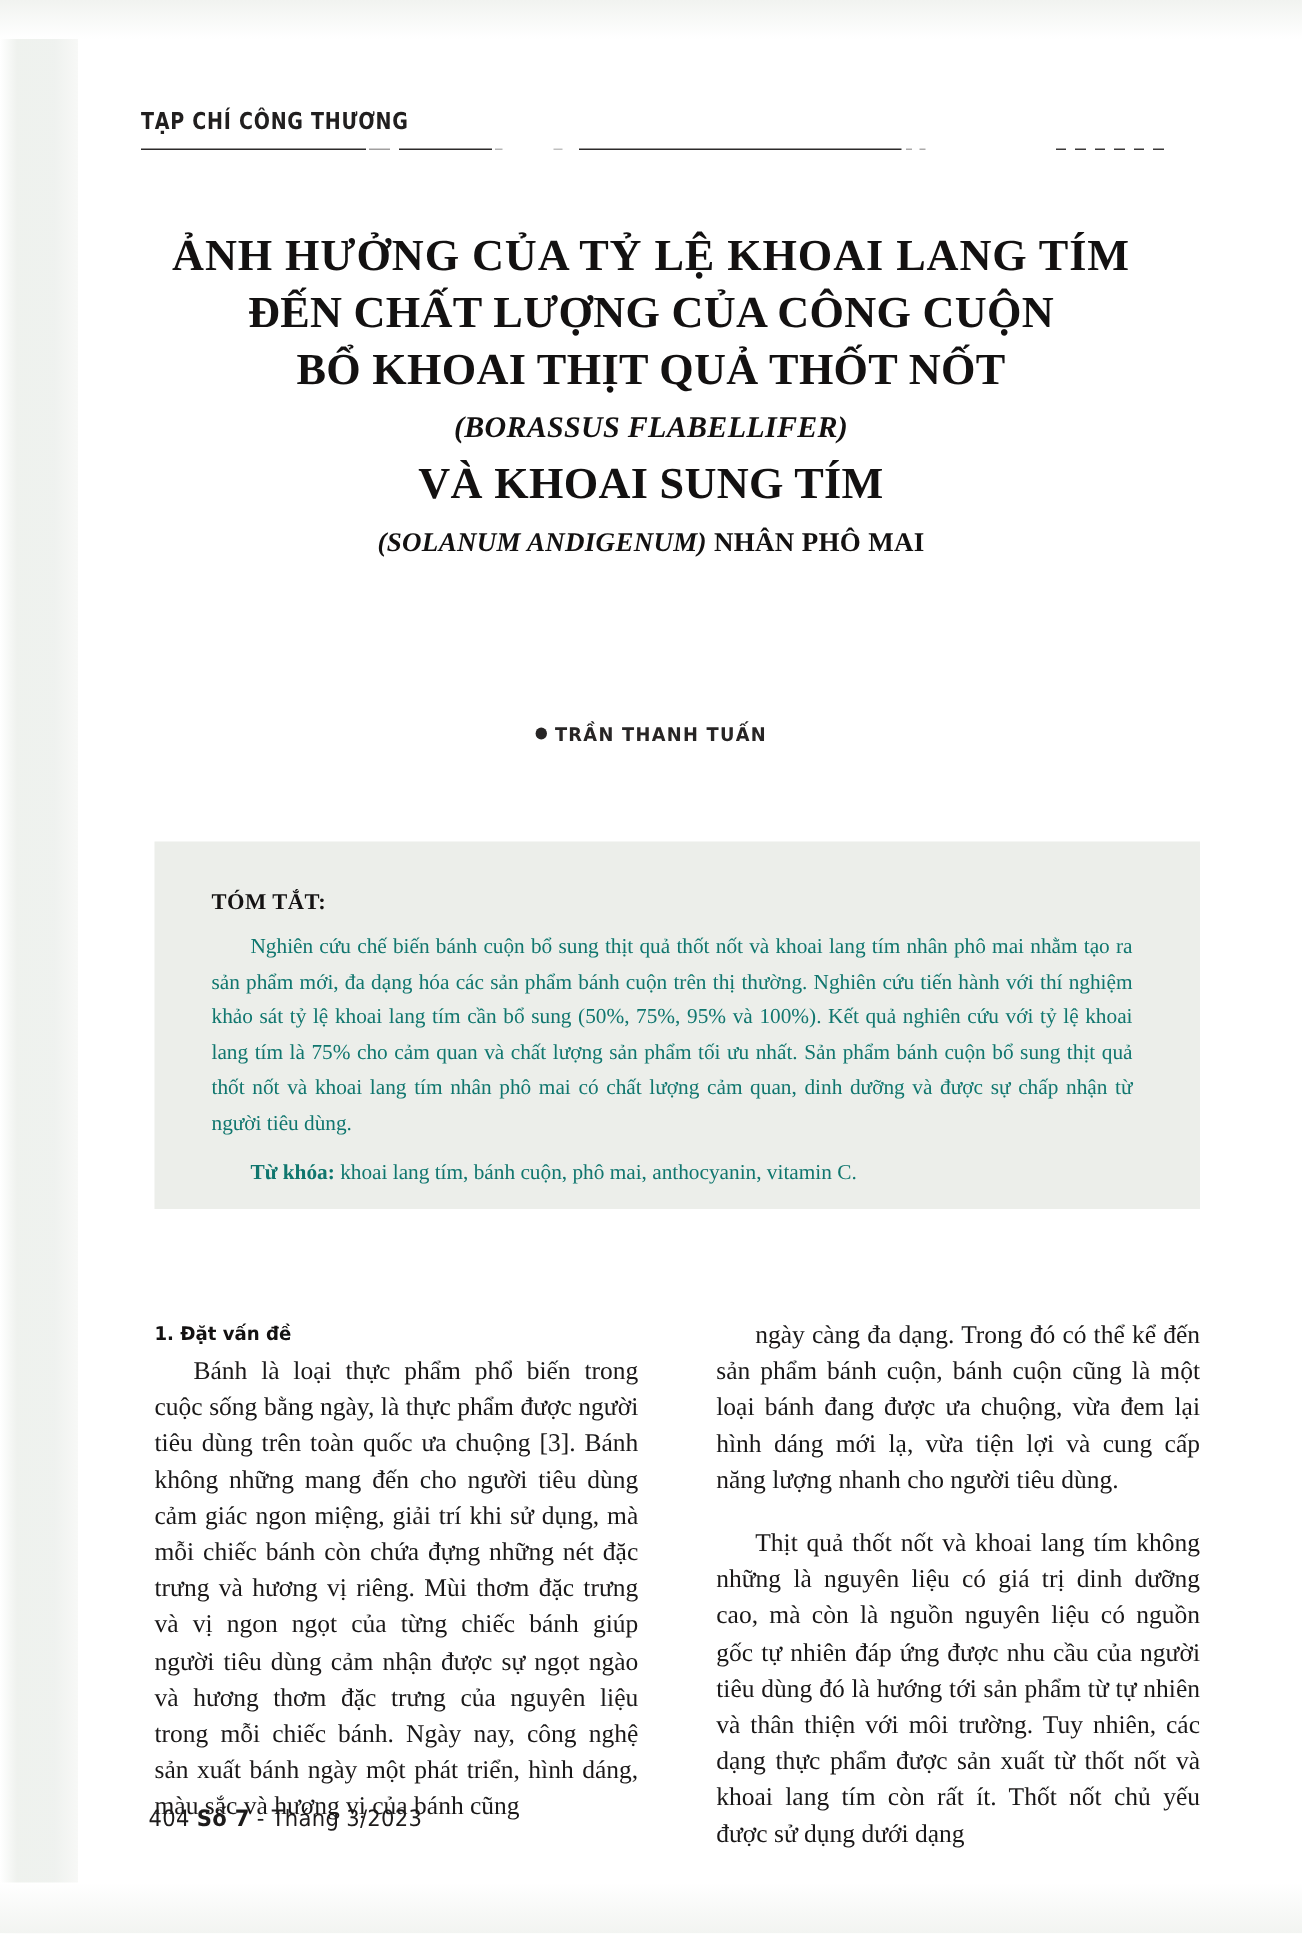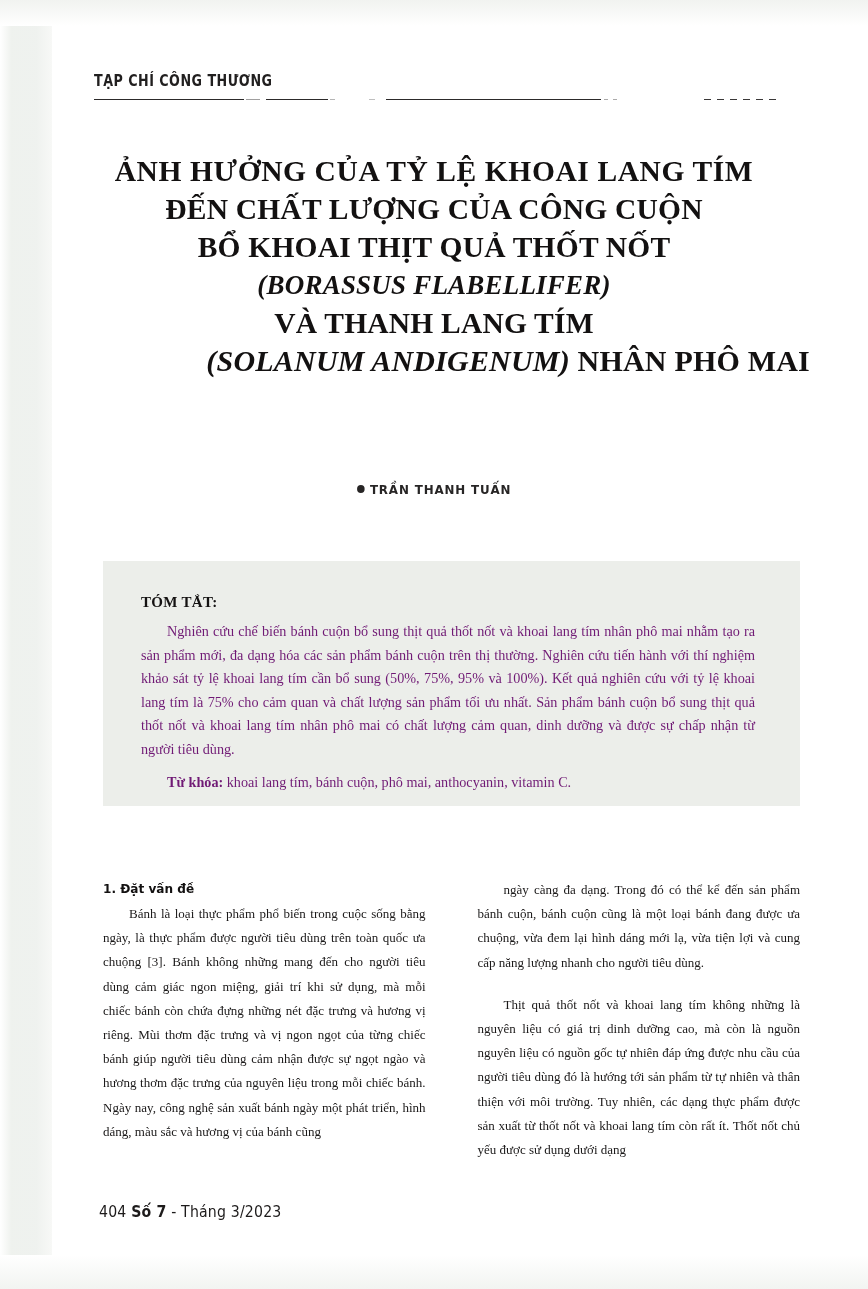--- a/index.html
+++ b/index.html
@@ -100,25 +100,24 @@
     font-family: "Liberation Serif", "DejaVu Serif", serif;
     font-weight: 700;
     font-size: 29.5px;
     line-height: 38px;
     letter-spacing: 0.2px;
     white-space: nowrap;
   }
   .title-line.l1 { letter-spacing: 0.6px; }
   .title-line.ital {
     font-style: italic;
-    font-size: 27px;
+    font-size: 20px;
   }
   .title-line.mix {
-    font-size: 30px;
-    text-align: right;
+    font-size: 18px;
   }
   .title-line .it { font-style: italic; }
 
   
   #author {
     position: absolute;
     left: 58px; top: 482px;
     width: 752px;
     text-align: center;
     font-family: "DejaVu Sans", sans-serif;
@@ -153,21 +152,21 @@
     font-weight: 700;
     font-size: 15px;
     letter-spacing: 0.3px;
     color: #141212;
     margin-bottom: 9px;
   }
   .abs-para {
     font-size: 14.2px;
     line-height: 23.6px;
     text-align: justify;
-    color: #701a75;
+    color: #0f766e;
     text-indent: 26px;
     margin: 0;
   }
   .abs-para.kw { margin-top: 9px; }
   .abs-para.kw b { font-weight: 700; }
 
   
   #body-cols {
     position: absolute;
     left: 103px; top: 878px;
@@ -184,21 +183,21 @@
     font-family: "DejaVu Sans", sans-serif;
     font-weight: 700;
     font-size: 12.6px;
     line-height: 21px;
     color: #131111;
     margin-bottom: 3px;
     transform: scaleX(0.96);
     transform-origin: left center;
   }
   .body-para {
-    font-size: 13px;
+    font-size: 17px;
     line-height: 24.2px;
     text-align: justify;
     text-indent: 26px;
     margin: 0;
   }
   .body-para + .body-para { margin-top: 18px; }
 
   
   #footer {
     position: absolute;
@@ -239,21 +238,21 @@
     <span class="seg s7"></span>
     <span class="seg s8"></span>
     <span class="seg s9"></span>
   </div>
 
   <div id="title-block">
     <div class="title-line l1">ẢNH HƯỞNG CỦA TỶ LỆ KHOAI LANG TÍM</div>
     <div class="title-line">ĐẾN CHẤT LƯỢNG CỦA CÔNG CUỘN</div>
     <div class="title-line">BỔ KHOAI THỊT QUẢ THỐT NỐT</div>
     <div class="title-line ital">(BORASSUS FLABELLIFER)</div>
-    <div class="title-line">VÀ  THANH LANG TÍM</div>
+    <div class="title-line">VÀ  KHOAI SUNG TÍM</div>
     <div class="title-line mix"><span class="it">(SOLANUM ANDIGENUM)</span><span> NHÂN PHÔ MAI</span></div>
   </div>
 
   <div id="author">
     <span class="bullet"></span><span>TRẦN THANH TUẤN</span>
   </div>
 
   <div id="abstract-box">
     <div id="abstract-inner">
       <div id="abstract-heading">TÓM TẮT:</div>

